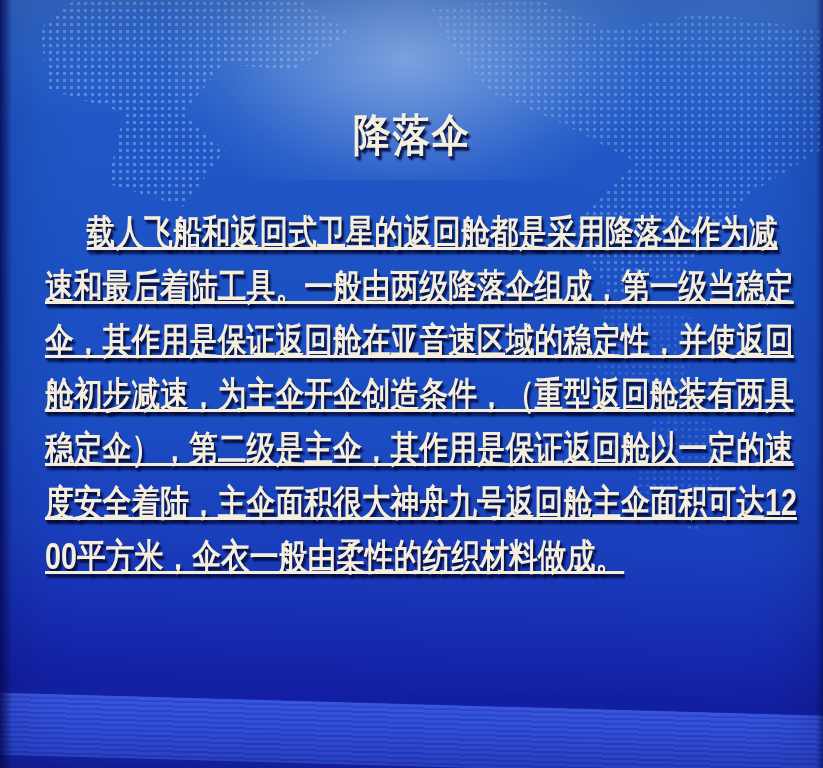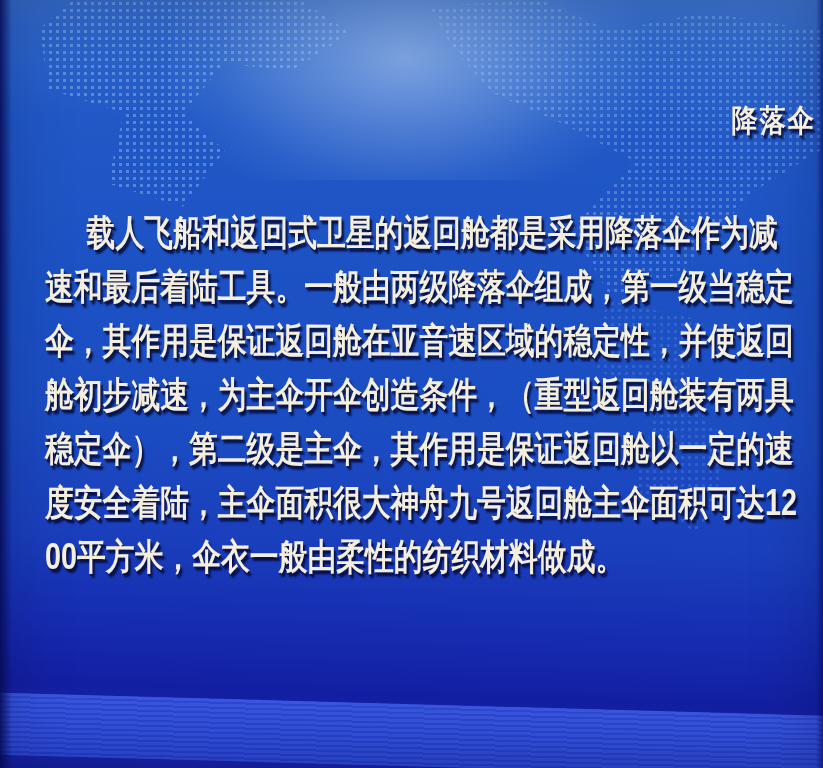--- a/index.html
+++ b/index.html
@@ -77,37 +77,38 @@
   }
   .vignette {
     inset: 0;
     box-shadow: inset 0 0 70px rgba(0,5,50,0.28);
   }
 
   
   .title {
     position: absolute;
     top: 84px; left: 0; width: 100%;
-    text-align: right;
+    text-align: center;
     color: #f5efdd;
-    font-size: 31px;
+    font-size: 44px;
     font-weight: bold;
     line-height: 1;
     letter-spacing: 2px;
     text-shadow: 3px 4px 2px rgba(6,12,60,0.85), 1px 2px 0 rgba(6,12,60,0.6);
   }
   .title .squeeze {
     display: inline-block;
     transform: scaleX(0.85);
     transform-origin: 50% 50%;
   }
   .body-text {
     position: absolute;
     top: 206px; left: 45px; right: 10px;
     color: #f4eedc;
+    text-decoration: underline;
   }
   .line {
     font-size: 36px;
     font-weight: bold;
     line-height: 54px;
     white-space: nowrap;
     transform: scaleX(0.8);
     transform-origin: 0 50%;
     text-shadow: 3px 4px 2px rgba(6,12,60,0.85), 1px 2px 0 rgba(6,12,60,0.6);
   }

